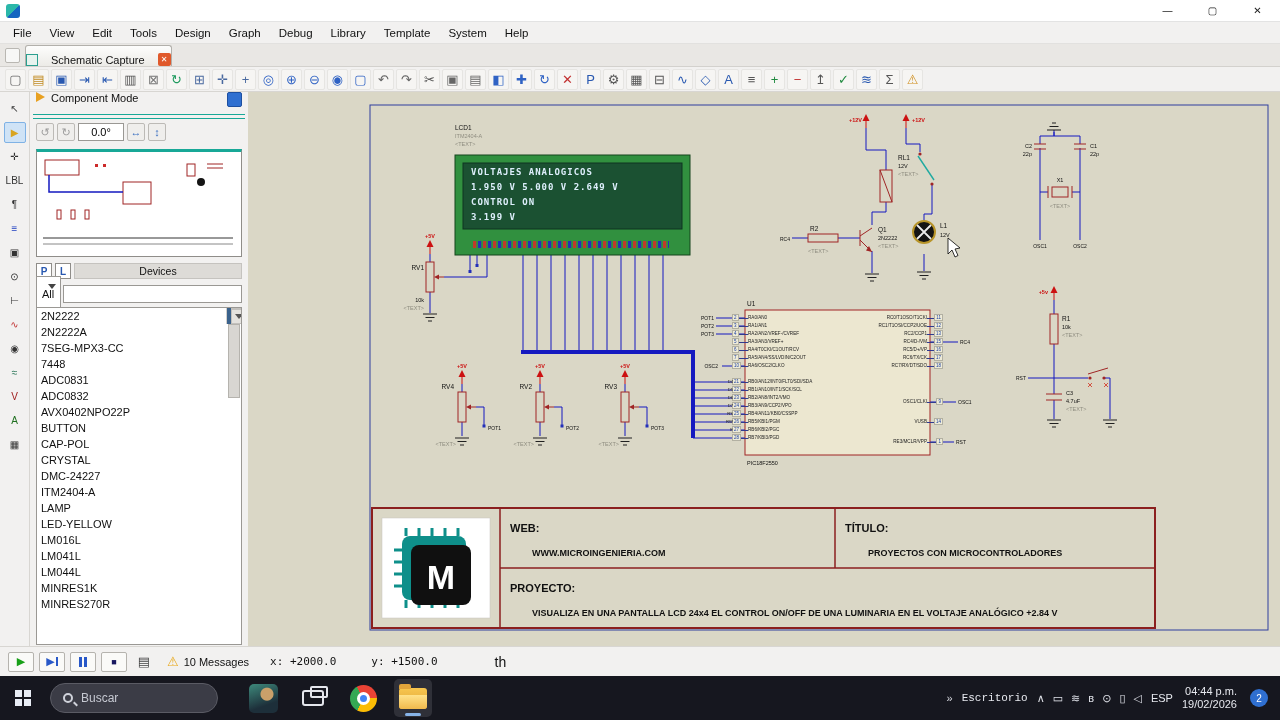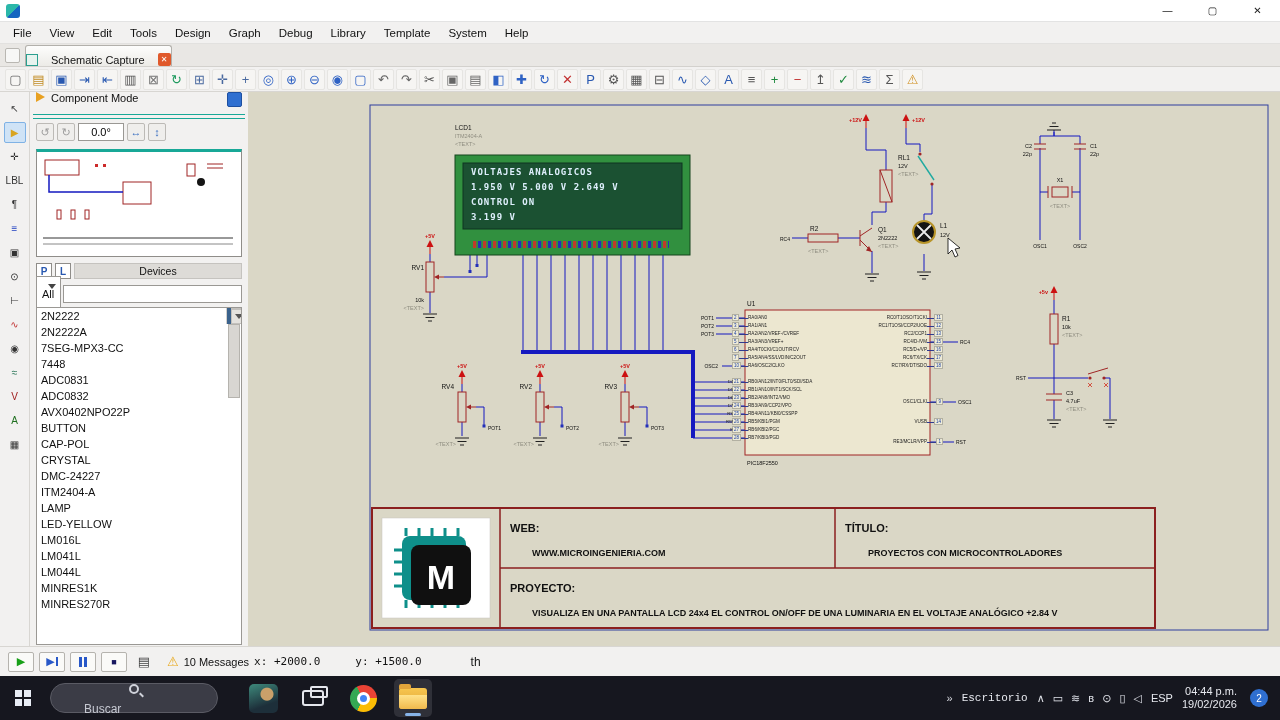--- a/index.html
+++ b/index.html
@@ -106,31 +106,31 @@
 
 .statusbar{position:absolute;left:0;top:646px;width:1280px;height:30px;background:#f2f1f0;border-top:1px solid #d8d6d2;display:flex;align-items:center;padding:0 8px;gap:5px;}
 .simbtn{width:26px;height:20px;border:1px solid #b5b3ae;background:#fafaf8;display:flex;align-items:center;justify-content:center;font-size:11px;border-radius:2px;}
 .play{color:#18a018;}
 .step{color:#2858c8;}
 .step::after{content:"";display:inline-block;width:2px;height:9px;background:#2858c8;margin-left:1px;}
 .pausebars span{display:inline-block;width:3px;height:10px;background:#2858c8;margin:0 1px;}
 .stop{color:#181860;font-size:9px;}
 .kbd-icon{width:24px;height:18px;display:flex;align-items:center;justify-content:center;font-size:13px;color:#444;}
 .msg-warn{color:#e8a718;font-size:13px;margin-left:6px;}
-.msg-text{font-size:11px;margin-right:0;}
+.msg-text{font-size:11px;margin-right:16px;}
 .info-box{flex:1;height:20px;background:#fff;border:1px solid #b5b3ae;display:flex;align-items:center;padding:0 8px;font-size:11px;margin:0 10px;white-space:nowrap;overflow:hidden;}
 .coords{font-family:"DejaVu Sans Mono",monospace;font-size:11px;margin-right:30px;white-space:nowrap;}
-.units{font-size:12px;margin-left:14px;}
+.units{font-size:14px;margin-left:22px;}
 
 
 .taskbar{position:absolute;left:0;top:676px;width:1280px;height:44px;background:#16171f;display:flex;align-items:center;color:#e6e8ee;}
 .start{width:46px;height:44px;display:flex;align-items:center;justify-content:center;}
 .start-grid{width:17px;height:17px;display:grid;grid-template-columns:7px 7px;grid-template-rows:7px 7px;gap:2px;}
 .start-grid i{background:#e8edf5;}
-.search-pill{width:168px;height:30px;background:#3b3c46;border:1px solid #5a5b64;border-radius:15px;display:flex;align-items:center;gap:8px;padding:0 12px;margin-left:4px;flex-direction:column;}
+.search-pill{width:168px;height:30px;background:#3b3c46;border:1px solid #5a5b64;border-radius:15px;display:flex;align-items:center;gap:8px;padding:0 12px;margin-left:4px;}
 .search-glyph{width:10px;height:10px;border:2px solid #cfd2da;border-radius:50%;position:relative;flex:0 0 auto;}
 .search-glyph::after{content:"";position:absolute;left:8px;top:8px;width:5px;height:2px;background:#cfd2da;transform:rotate(45deg);}
 .search-pill input{background:transparent;border:none;outline:none;color:#cfd2da;font-size:12px;width:100px;font-family:"Liberation Sans",sans-serif;}
 .search-pill input::placeholder{color:#c6c9d2;}
 .task-icons{display:flex;align-items:center;gap:12px;margin-left:26px;}
 .ticon{width:38px;height:38px;display:flex;align-items:center;justify-content:center;border-radius:5px;position:relative;}
 .photo{width:29px;height:29px;border-radius:5px;background:radial-gradient(circle at 62% 35%,#c9a06a 0 6px,rgba(0,0,0,0) 7px),linear-gradient(160deg,#3e8a7c,#1d2f3a 70%);}
 .tview{width:22px;height:16px;border:2px solid #e4e6ec;border-radius:3px;position:relative;}
 .tview::after{content:"";position:absolute;left:6px;top:-6px;width:14px;height:8px;border:2px solid #e4e6ec;border-radius:2px;}
 .chrome{width:27px;height:27px;border-radius:50%;background:conic-gradient(from -30deg,#ea4335 0 33%,#fbbc05 0 66%,#34a853 0 100%);position:relative;}

